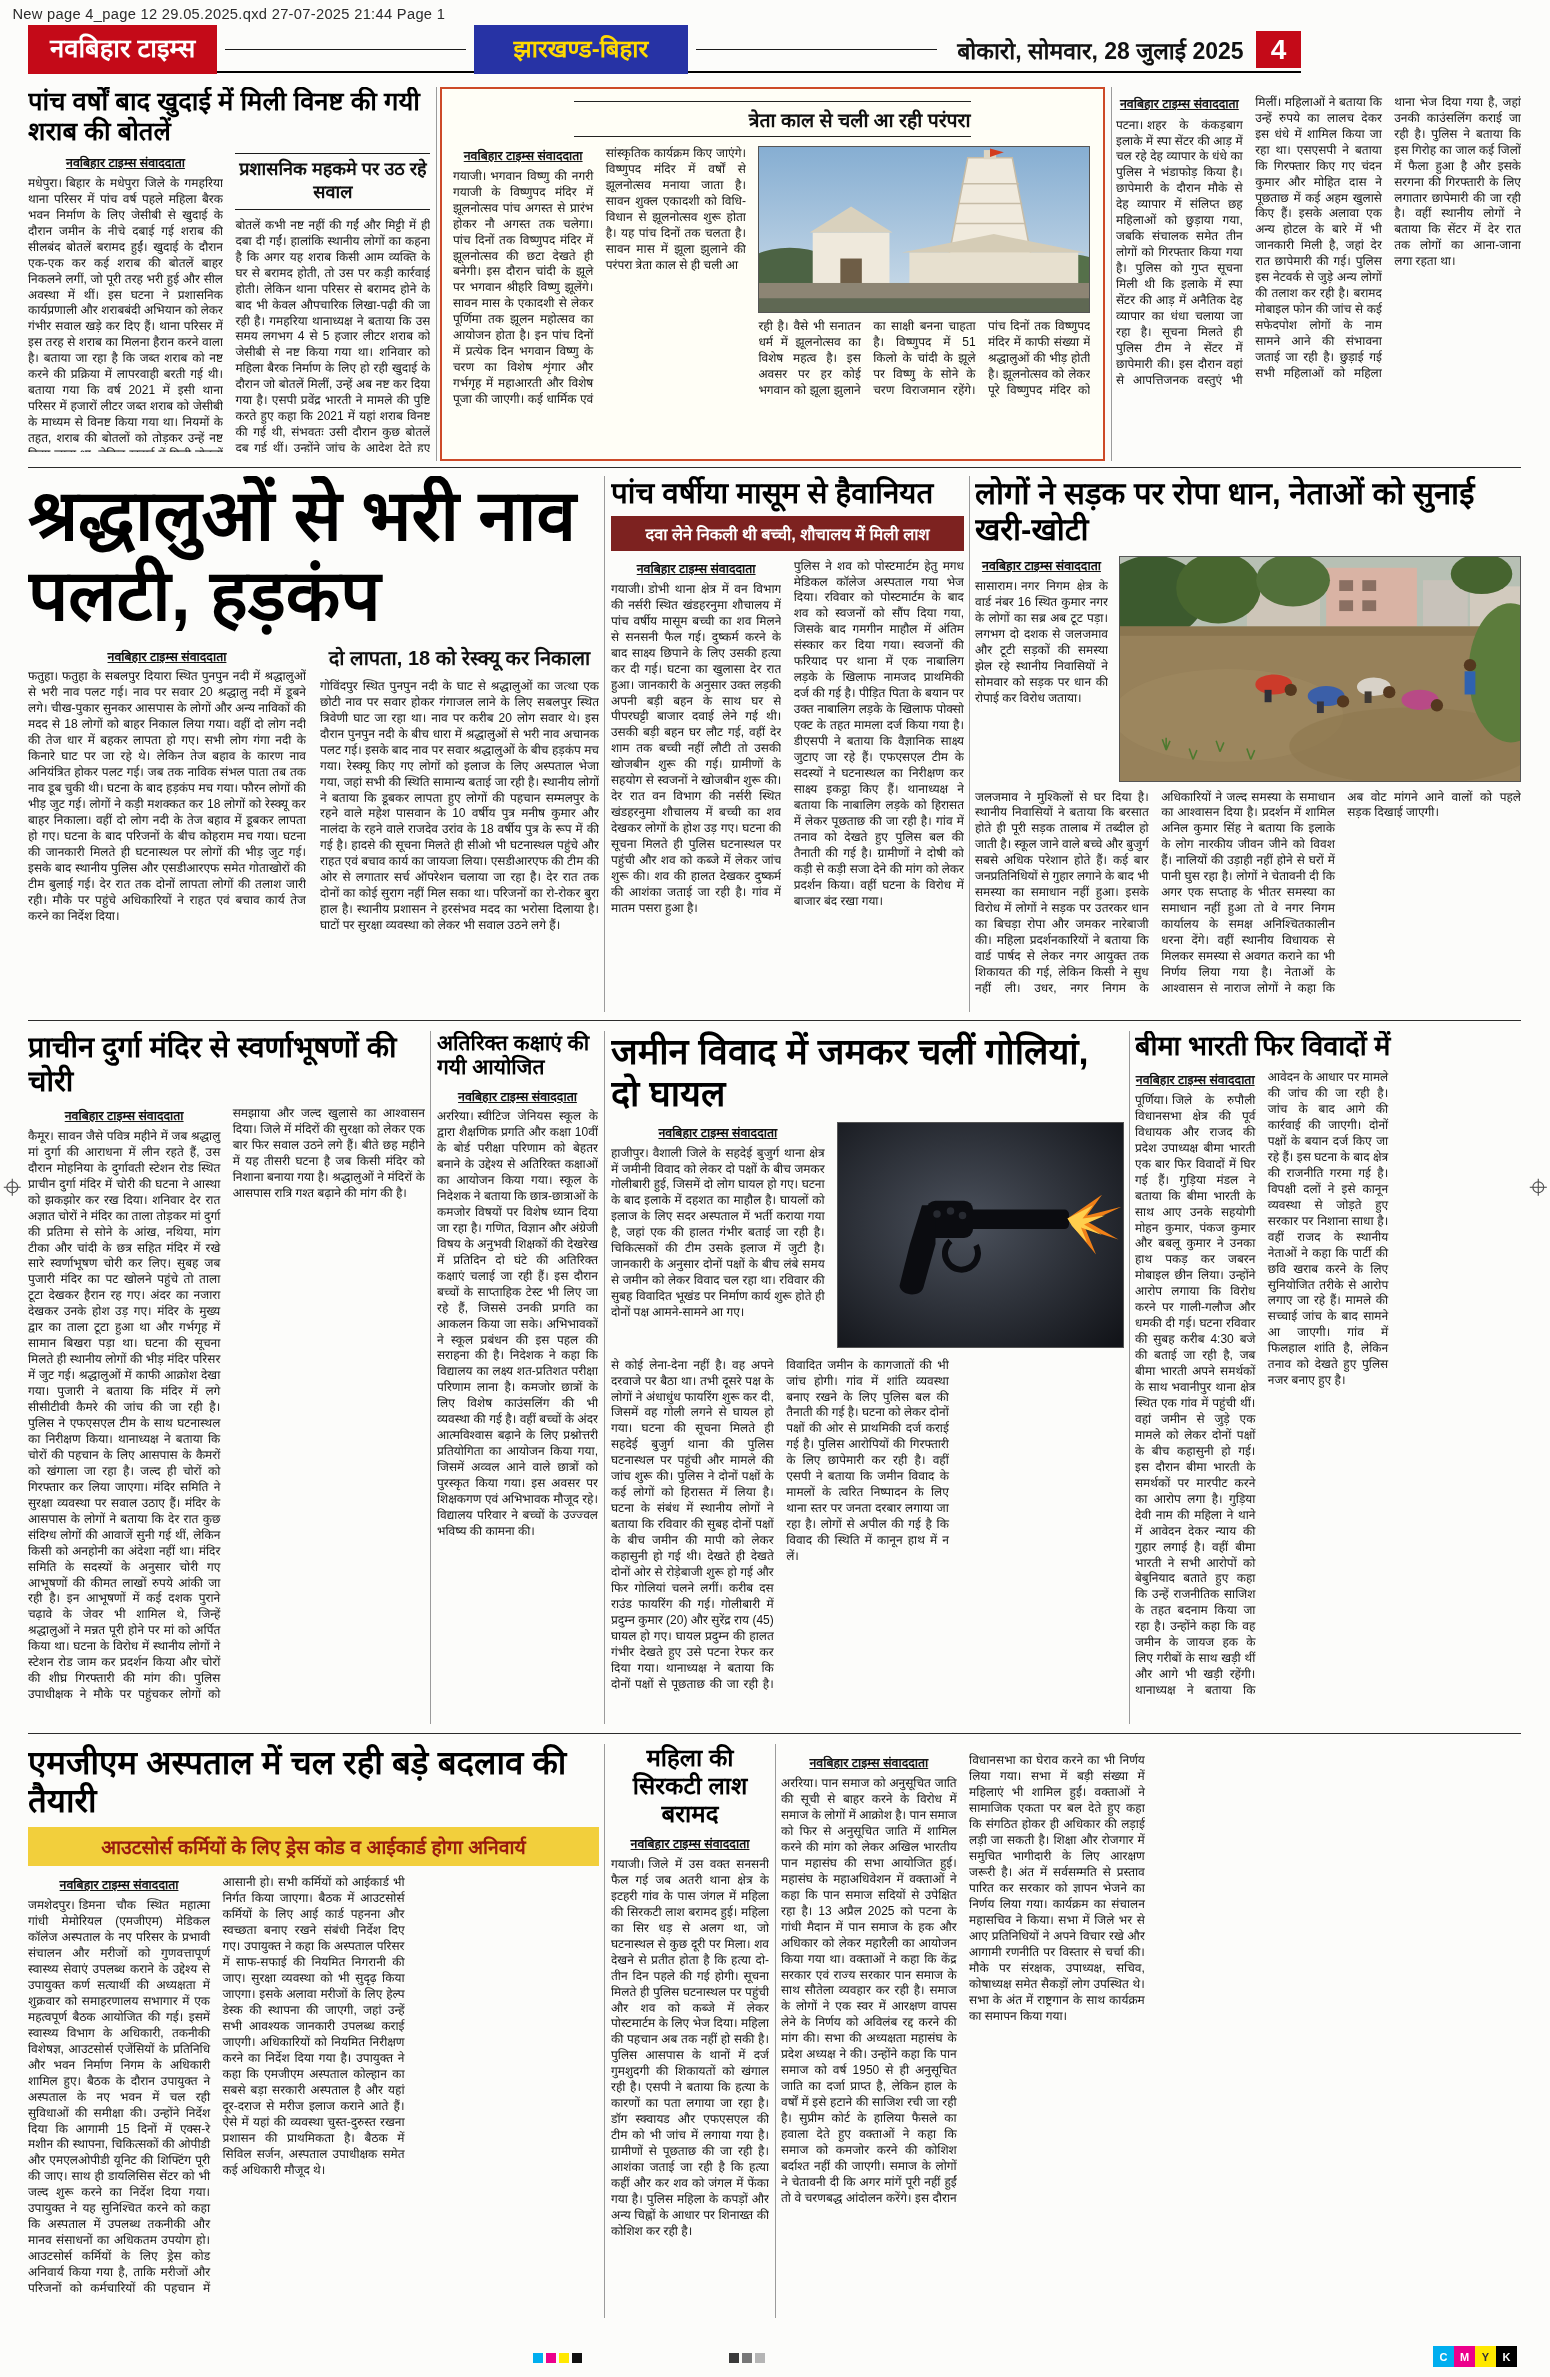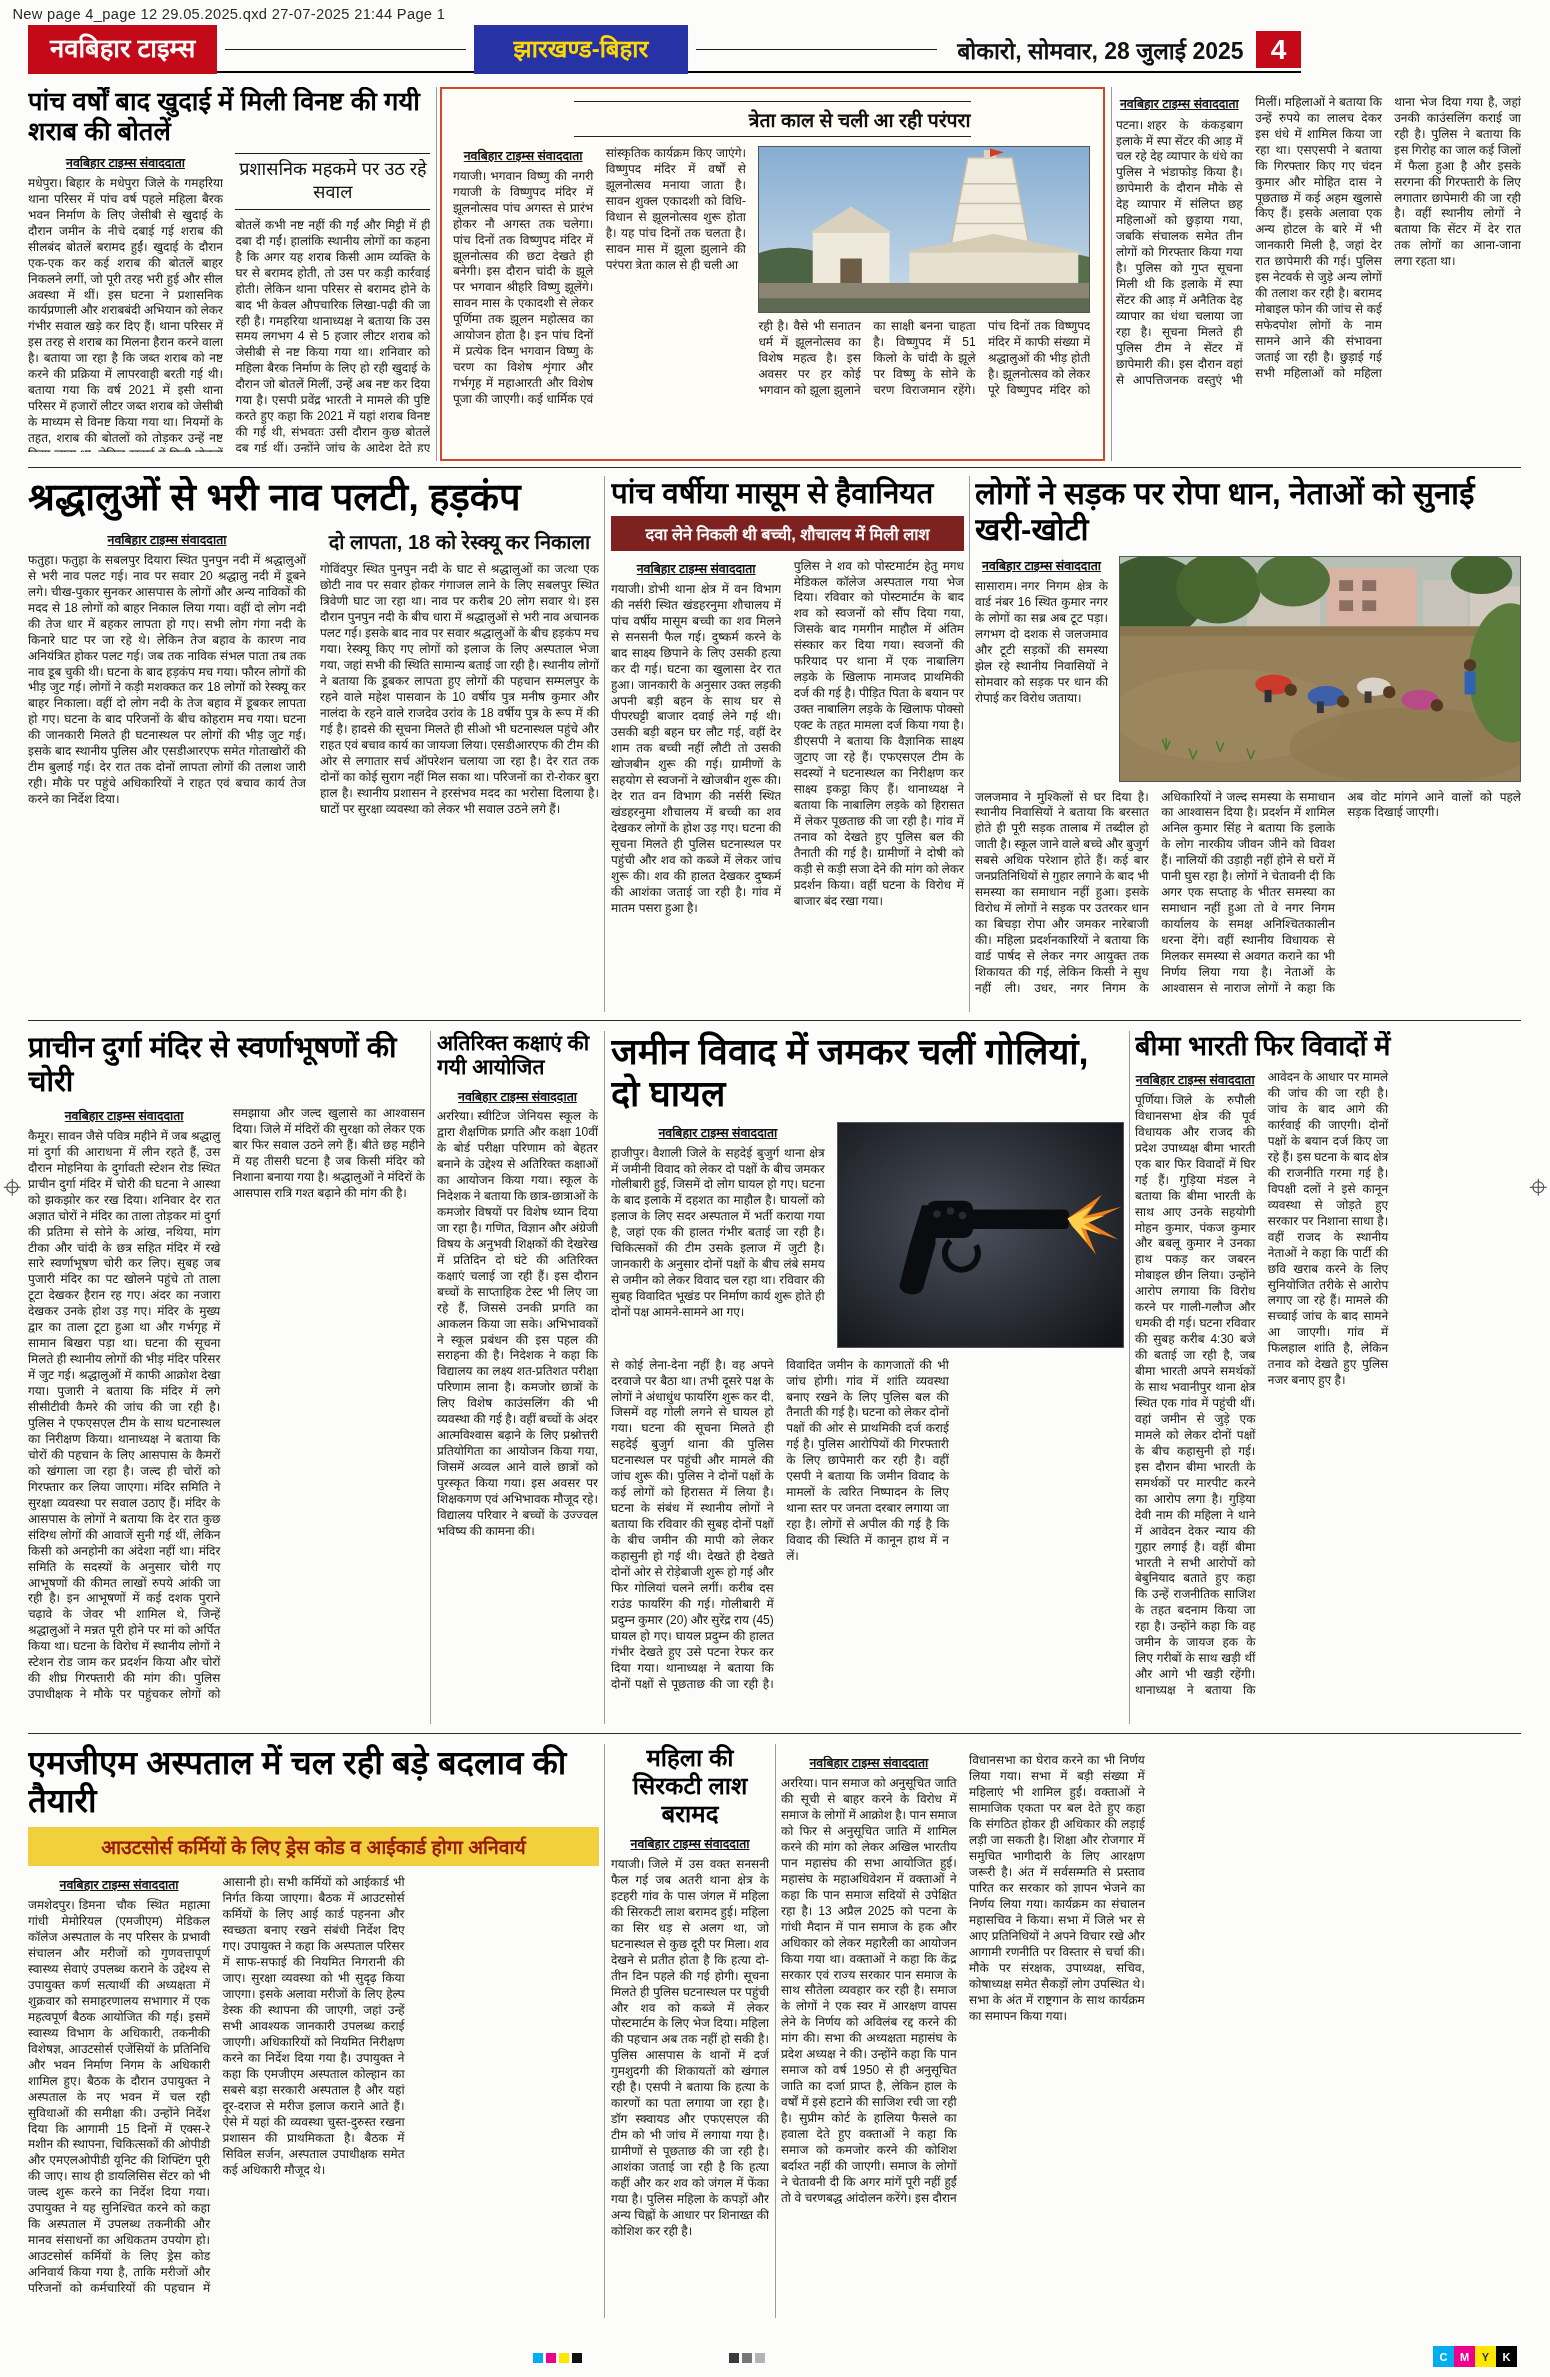--- a/index.html
+++ b/index.html
@@ -13,33 +13,33 @@
   .masthead { position:absolute; top:28px; left:28px; width:1273px; height:45px; display:flex; align-items:center; border-bottom:2.3px solid #000; }
   .mast-title { background:#c40a18; color:#fff; font-weight:700; font-size:25.6px; padding:5.4px 22px 9.3px; white-space:nowrap; }
   .mast-rule { flex:1; height:1.6px; background:#1a1a1a; margin:0 7.8px; }
   .mast-edition { background:#2733a5; color:#ffd900; font-weight:700; font-size:24px; padding:6.2px 40px 10px; white-space:nowrap; }
   .mast-date { font-weight:700; font-size:23px; padding:0 12.4px; white-space:nowrap; }
   .mast-page { background:#c40a18; color:#fff; font-weight:700; font-size:28px; width:45px; height:37px; display:flex; align-items:center; justify-content:center; }
 
   
   .art { position:absolute; overflow:hidden; }
   .hl { font-weight:700; line-height:1.16; color:#000000; }
-  .hl33{font-size:25.6px} .hl44{font-size:34px} .hl34{font-size:26px} .hl72{font-size:38px;line-height:1.12}
+  .hl33{font-size:25.6px} .hl44{font-size:34px} .hl34{font-size:26px} .hl72{font-size:71px;line-height:1.12}
   .hl38{font-size:29.5px} .hl40{font-size:31px} .hl37{font-size:29px} .hl27{font-size:21px}
   .hl47{font-size:36px} .hl35{font-size:27px} .hl43{font-size:33px} .hl31{font-size:24px}
   .byline { font-weight:700; font-size:12.4px; text-align:center; text-decoration:underline; margin:1.6px 0 4.7px; }
   .btxt { font-size:12px; line-height:1.33; text-align:justify; color:#161616; }
   .loc { margin-right:3.9px; font-weight:400; }
   .clip { overflow:hidden; }
   .row { display:flex; }
   .g16 { gap:12.4px; }
   .cols2 { column-count:2; column-gap:12.4px; column-fill:auto; }
   .cols3 { column-count:3; column-gap:12.4px; column-fill:auto; }
   .cols4 { column-count:4; column-gap:12.4px; column-fill:auto; }
-  .subhead-box { font-size:18px; font-weight:400; text-align:center; line-height:1.28; border-top:1.6px solid #1a1a1a; border-bottom:1.6px solid #1a1a1a; padding:4.7px 1.6px; margin-bottom:7.8px; }
+  .subhead-box { font-size:18px; font-weight:700; text-align:center; line-height:1.28; border-top:1.6px solid #1a1a1a; border-bottom:1.6px solid #1a1a1a; padding:4.7px 1.6px; margin-bottom:7.8px; }
   .subhead-bold { font-size:20px; font-weight:700; text-align:center; line-height:1.25; margin-bottom:7.8px; }
   .strip-dark { background:#7d2220; color:#fff; font-weight:700; font-size:16.3px; text-align:center; padding:6.2px 4.7px; margin:6.2px 0 7.8px; }
   .strip-yellow { background:#f2cf3c; color:#991a0e; font-weight:700; font-size:19.4px; text-align:center; padding:6.2px 7.8px; margin:6.2px 0 9.3px; }
   .boxed { border:2.3px solid #cd4a28; background:#fffef6; padding:7.8px 11px; }
   .subtitle { font-size:19.4px; font-weight:700; text-align:right; border-top:1.6px solid #222; border-bottom:1.6px solid #222; padding:3.1px 0; width:62%; margin:4.7px auto 9.3px; }
   .imgbox { border:0.8px solid #555; overflow:hidden; background:#cfcfcf; flex:none; }
   .imgbox svg { display:block; width:100%; height:100%; }
 
   
   .sep-h { position:absolute; left:28px; width:1493px; height:0; border-top:1.6px solid #2c2c2c; }

